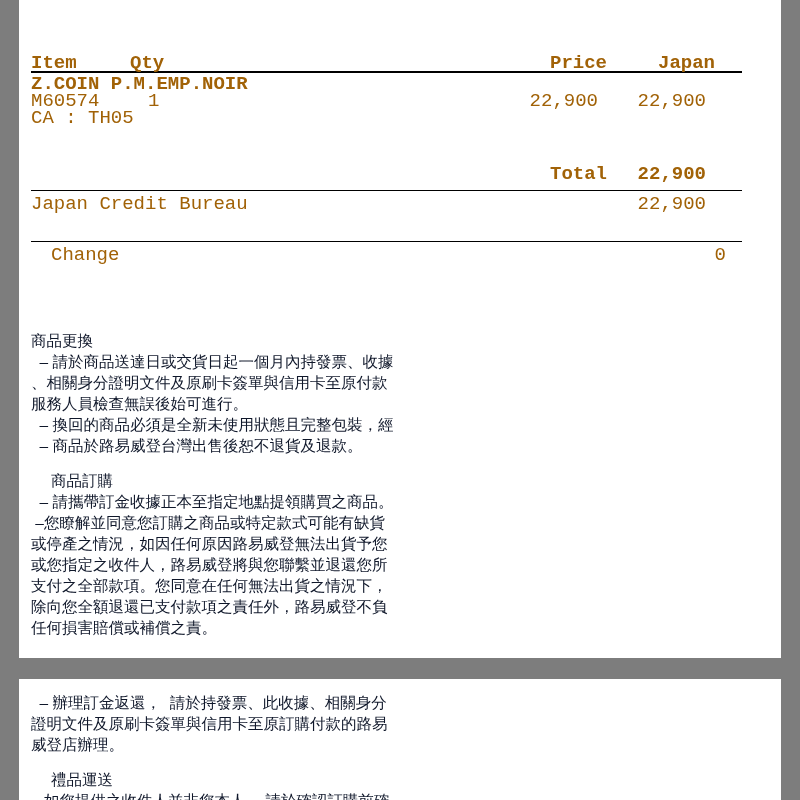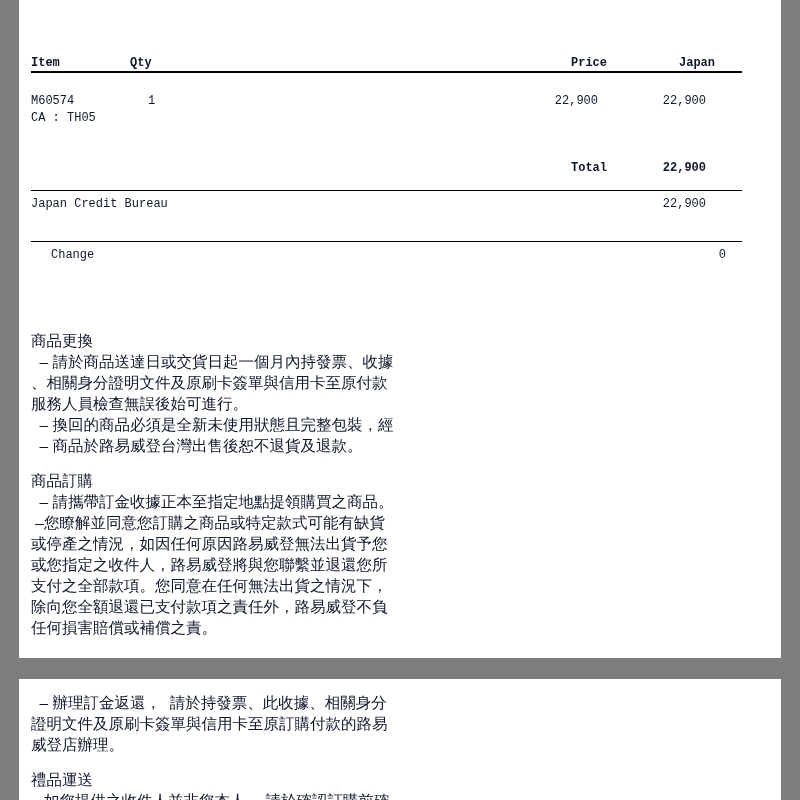--- a/index.html
+++ b/index.html
@@ -28,39 +28,39 @@
     top: 679px;
     height: 121px;
   }
   
   .rc-row {
     position: absolute;
     left: 12px;
     width: 711px;
     height: 17px;
     font-family: "Liberation Mono", monospace;
-    font-size: 12px;
+    font-size: 19px;
     line-height: 16px;
-    color: #0f172a;
+    color: #a16207;
     white-space: pre;
   }
   .rc-row span {
     position: absolute;
     top: 0;
   }
   .rc-bold { font-weight: 700; }
   .rc-header {
     top: 55px;
     height: 16px;
     border-bottom: 2px solid #000000;
   }
   .rc-name    { top: 76px; }
   .rc-product { top: 93px; text-align: right; }
   .rc-ca      { top: 110px; }
-  .rc-total   { top: 160px; }
+  .rc-total   { top: 166px; }
   .rc-jcb     { top: 196px; }
   .rc-change  { top: 247px; margin-left: 20px; }
   .rc-line {
     position: absolute;
     left: 12px;
     width: 711px;
     height: 0;
     border-top: 1.5px solid #000000;
   }
   .rc-line-1 { top: 190px; }
@@ -78,35 +78,38 @@
     position: absolute;
     left: 12px;
     width: 390px;
     font-size: 15.5px;
     line-height: 21px;
     color: #0f172a;
     font-family: sans-serif;
   }
   .terms-p1 { top: 330px; }
   .terms-p2 { top: 13px; }
-  .terms .section-gap { margin-top: 14px; }
+  .terms .section-gap { margin-top: 14px; margin-left: 20px; }
   .terms div { white-space: pre; }
 </style>
 </head>
 <body>
 
 <div class="page page-1">
 
   <div class="rc-row rc-header">
     <span class="rc-bold c-item">Item</span>
     <span class="rc-bold c-qty">Qty</span>
     <span class="rc-bold r-price-h">Price</span>
     <span class="rc-bold r-amount-h">Japan</span>
   </div>
 
+  <div class="rc-row rc-name">
+    <span class="rc-bold c-item">Z.COIN P.M.EMP.NOIR</span>
+  </div>
 
   <div class="rc-row rc-product">
     <span class="c-item">M60574</span>
     <span class="c-qtyval">1</span>
     <span class="r-price-v">22,900</span>
     <span class="r-amount-v">22,900</span>
   </div>
 
   <div class="rc-row rc-ca">
     <span class="c-item">CA : TH05</span>

